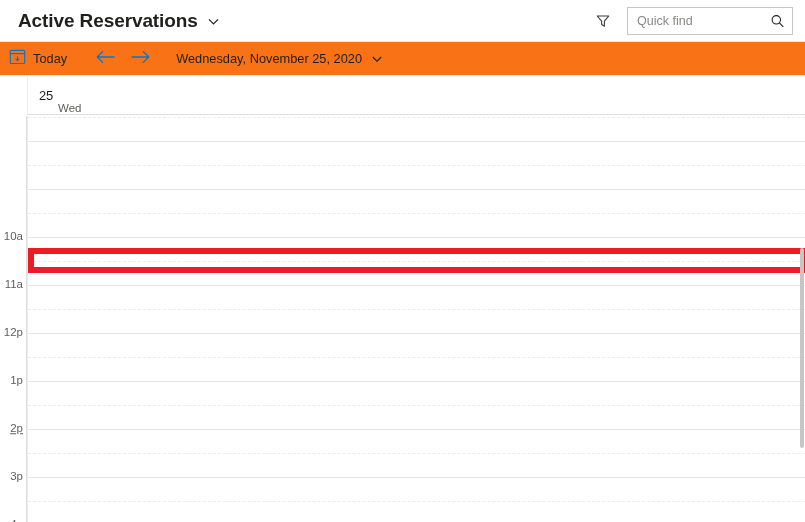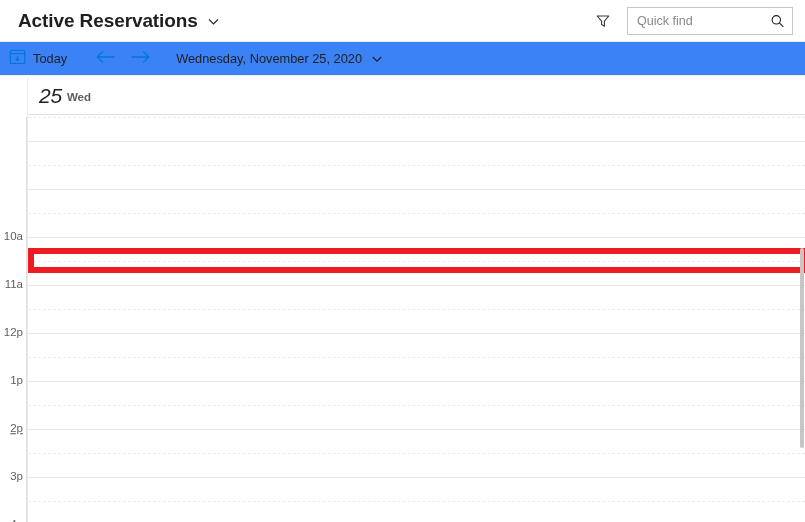--- a/index.html
+++ b/index.html
@@ -95,21 +95,21 @@
     line-height: 0;
     cursor: pointer;
   }
 
   
   .toolbar {
     position: absolute;
     left: 0; top: 42px;
     width: 805px;
     height: 34px;
-    background: #3b82f6;
+    background: #f97316;
     border-bottom: 1px solid #edebe9;
     box-sizing: border-box;
     display: flex;
     align-items: center;
   }
   .tb-item {
     display: flex;
     align-items: center;
     gap: 7px;
     cursor: pointer;
@@ -153,33 +153,31 @@
     height: 38px;
     background: #ffffff;
     border-left: 1px solid #edebe9;
     border-bottom: 1px solid #e1dfdd;
     box-sizing: border-box;
     display: flex;
     align-items: center;
     padding-left: 11px;
   }
   .day-num {
-    font-size: 21px;
+    font-size: 13px;
     font-weight: 400;
     color: #201f1e;
     letter-spacing: -0.2px;
-    font-style: italic;
   }
   .day-dow {
     font-size: 11.5px;
     color: #605e5c;
     margin-left: 5px;
     position: relative;
-    top: 1px;
-    font-weight: bold;
+    top: 12px;
   }
 
   
   .gutter {
     position: absolute;
     left: 0; top: 39px;
     width: 27px;
     bottom: 0;
     background: #ffffff;
   }

